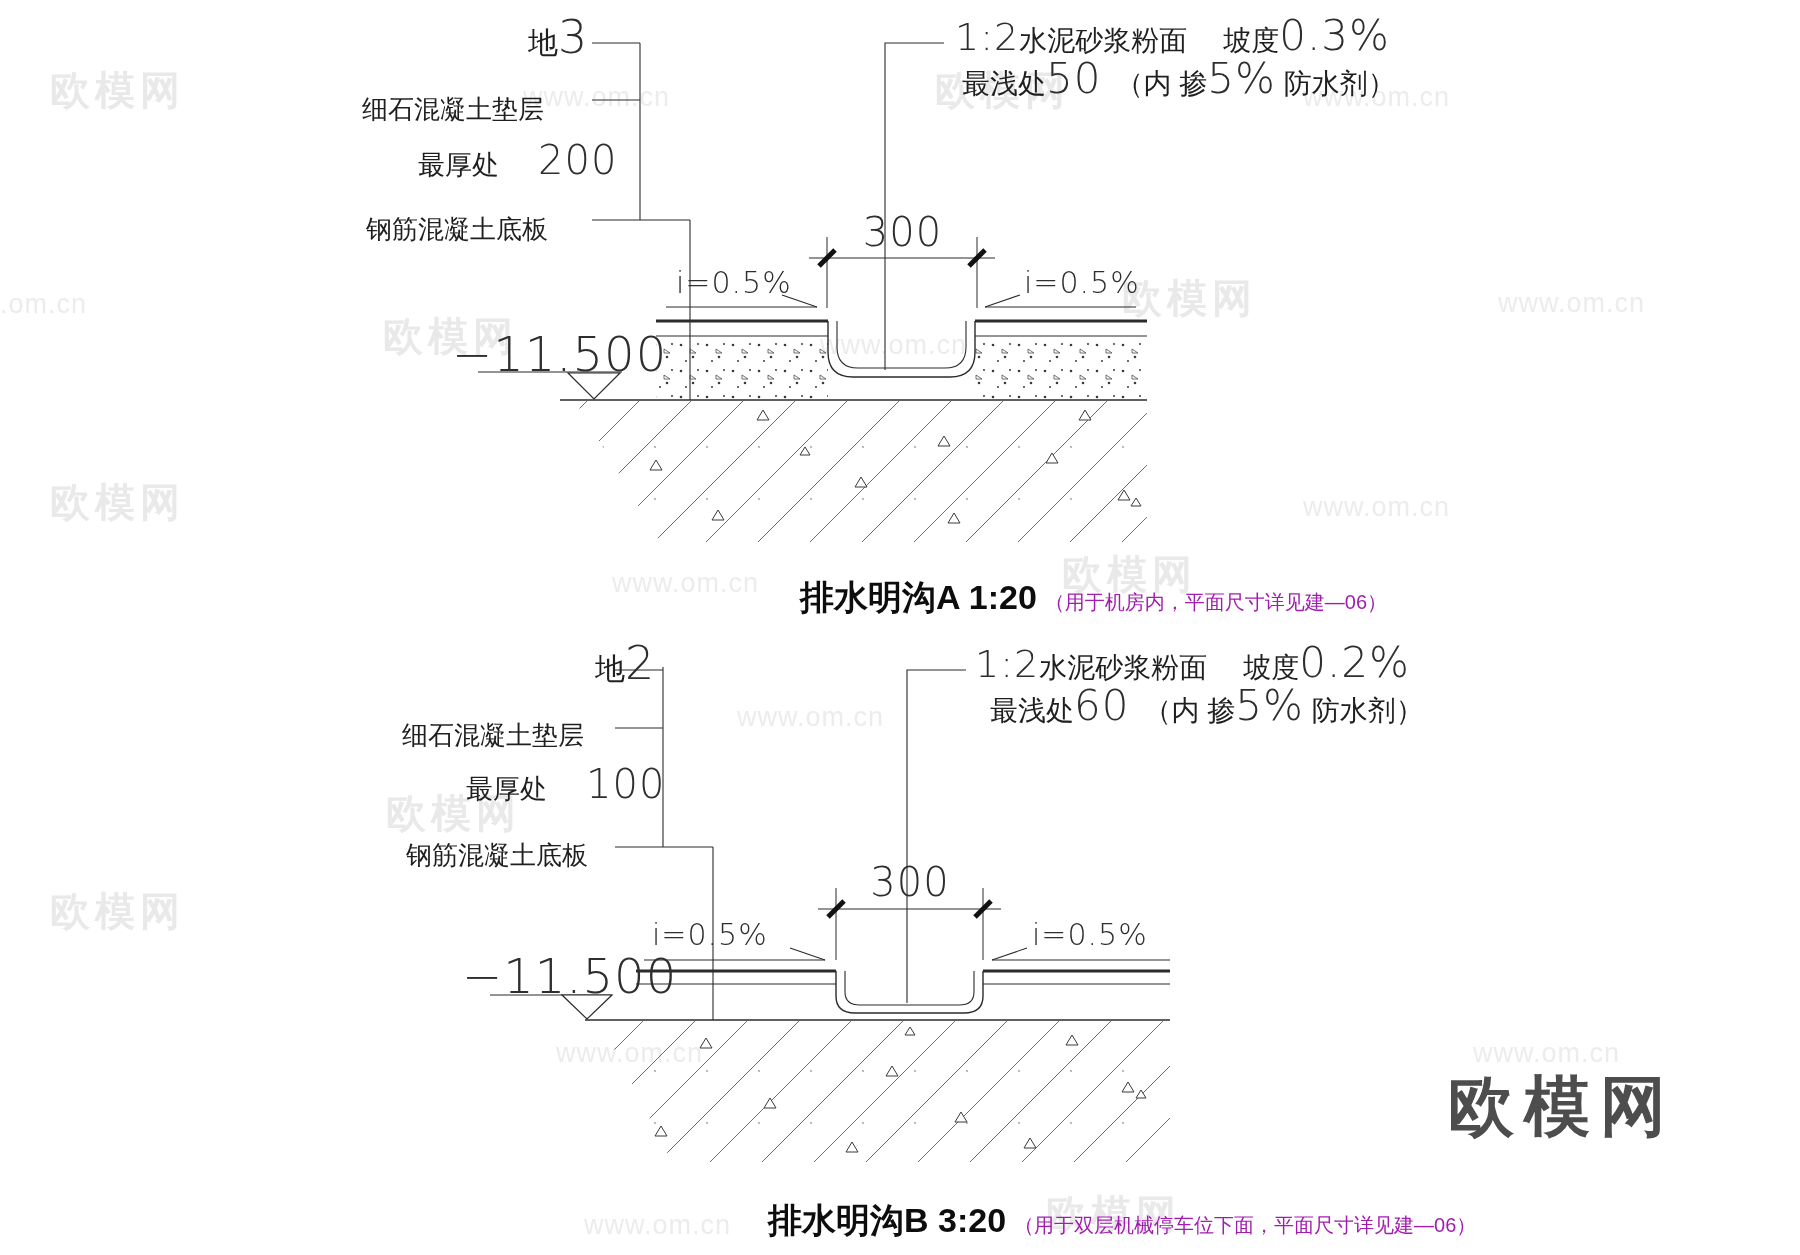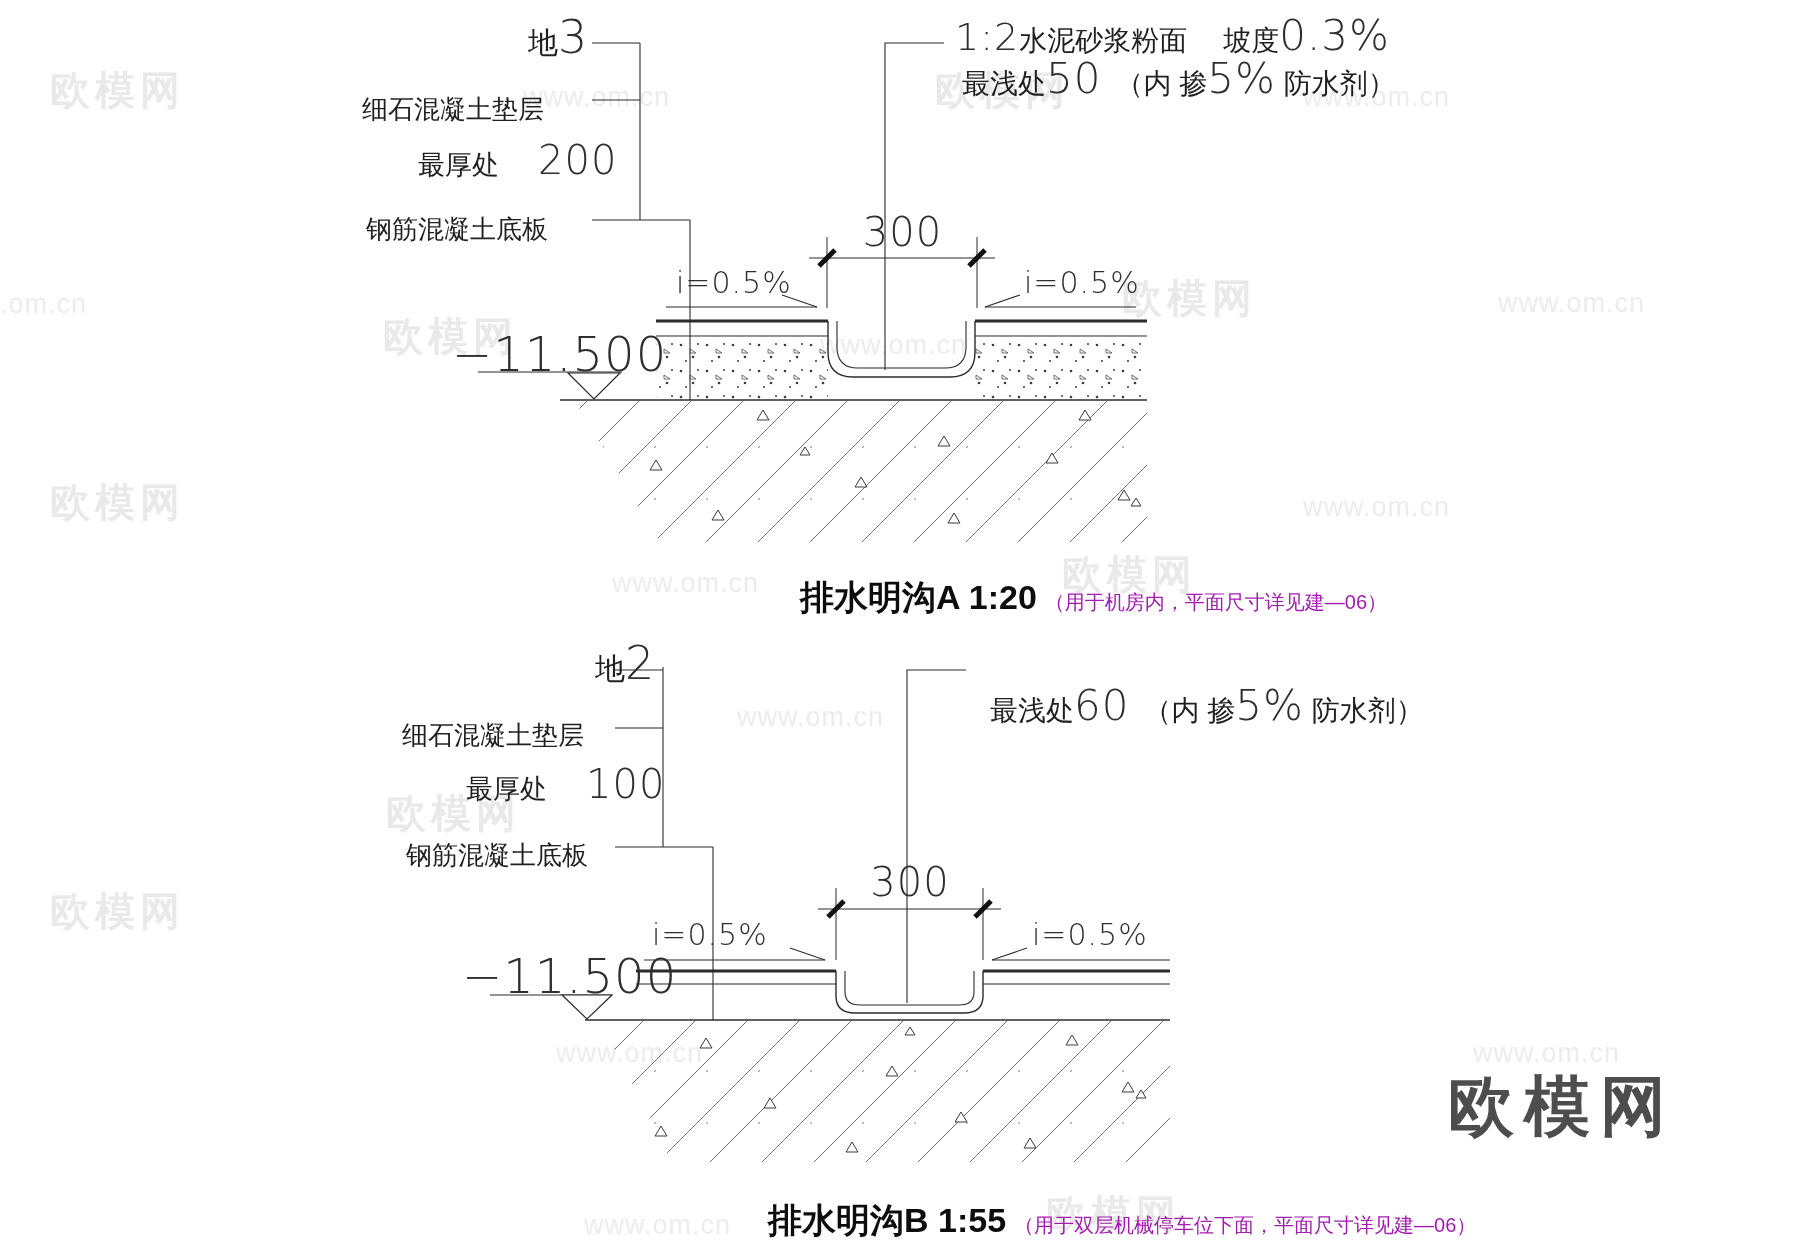--- a/index.html
+++ b/index.html
@@ -232,26 +232,29 @@
 
   <div class="txt" style="left:595px;top:640px;">
     <span class="cn ground-cn">地</span><span class="num ground-num">2</span>
   </div>
   <div class="txt cn lbl" style="left:402px;top:722px;">细石混凝土垫层</div>
   <div class="txt" style="left:466px;top:764px;">
     <span class="cn" style="font-size:27px;">最厚处</span><span class="num thick-num">100</span>
   </div>
   <div class="txt cn lbl" style="left:406px;top:842px;">钢筋混凝土底板</div>
 
+  <div class="txt" style="left:975px;top:642px;">
+    <span class="num ann-ratio">1:2</span><span class="cn ann-cn">水泥砂浆粉面</span><span class="gap36"></span><span class="cn ann-cn">坡度</span><span class="num ann-big">0.2%</span>
+  </div>
   <div class="txt" style="left:990px;top:685px;">
     <span class="cn ann-cn">最浅处</span><span class="num ann-big">60</span><span class="gap14"></span><span class="cn ann-cn">（内 掺</span><span class="num ann-big">5%</span><span class="cn ann-cn"> 防水剂）</span>
   </div>
 
   <div class="txt num dim-num" style="left:862px;top:862px;width:96px;text-align:center;">300</div>
   <div class="txt num grade" style="left:652px;top:920px;">i=0.5%</div>
   <div class="txt num grade" style="left:1032px;top:920px;">i=0.5%</div>
   <div class="txt num elev" style="left:462px;top:952px;">−11.500</div>
 
   <div class="txt title-line" style="left:768px;top:1203px;">
-    <span class="title-main">排水明沟B  1:55</span><span class="title-note">（用于双层机械停车位下面，平面尺寸详见建—06）</span>
+    <span class="title-main">排水明沟B  3:20</span><span class="title-note">（用于双层机械停车位下面，平面尺寸详见建—06）</span>
   </div>
 
 </div>
 
 </body></html>

